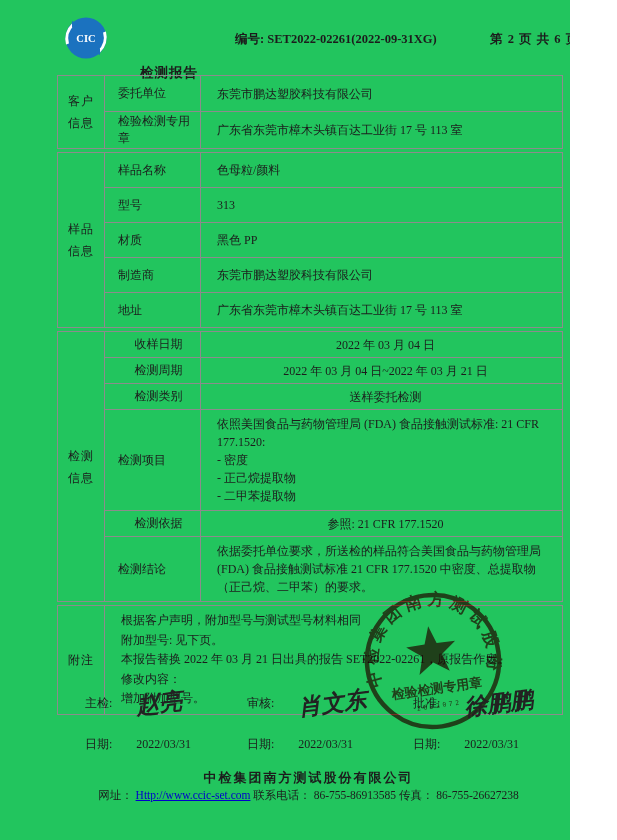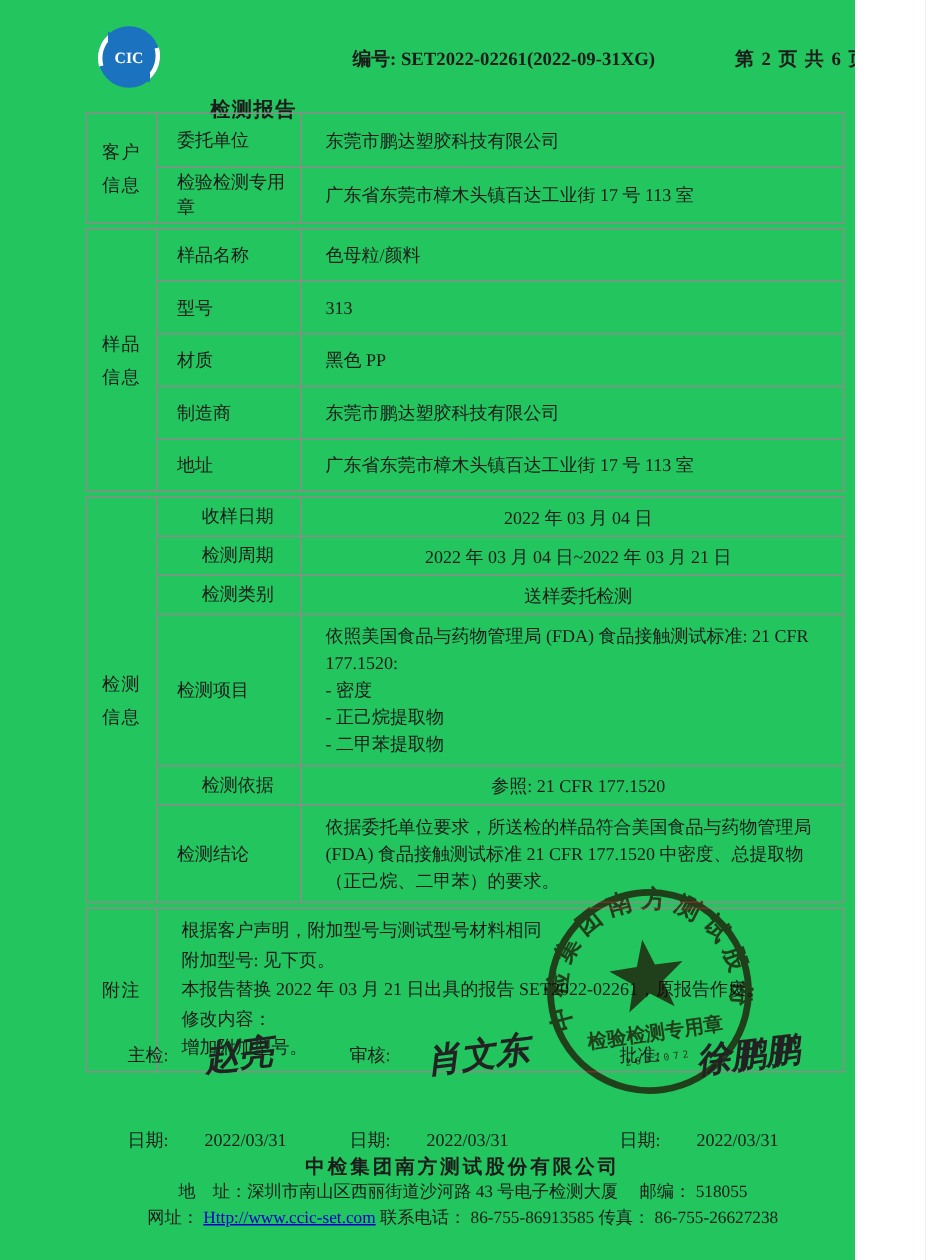--- a/index.html
+++ b/index.html
@@ -22,25 +22,25 @@
   td.grp{text-align:center;line-height:22px;letter-spacing:1px;}
   td.lbl{padding-left:13px;}
   td.val{padding-left:16px;padding-right:8px;line-height:18px;}
   tr.h33 td{height:33px;} tr.h32 td{height:32px;} tr.h23 td{height:23px;text-align:center;}
   td.ml{padding-top:5px;padding-bottom:5px;}
   .note-line{line-height:19.5px;}
 
   
   .sig-area{position:absolute;top:686px;left:0;width:617px;height:82px;z-index:6;font-size:12px;padding-left:20px;}
   .sig-col{position:absolute;top:0;}
-  .sig-col.s1{left:85px;} .sig-col.s2{left:233px;} .sig-col.s3{left:413px;}
+  .sig-col.s1{left:85px;} .sig-col.s2{left:247px;} .sig-col.s3{left:413px;}
   .sig-row{display:flex;align-items:center;height:34px;gap:24px;}
   .sig-name{font-family:"DejaVu Serif",serif;font-style:italic;font-weight:bold;
             font-size:23px;transform:rotate(-7deg);display:inline-block;color:#222;}
-  .date-row{display:flex;align-items:center;gap:24px;margin-top:32px;}
+  .date-row{display:flex;align-items:center;gap:24px;margin-top:16px;}
 
   
   .stamp{position:absolute;left:358px;top:586px;width:150px;height:150px;z-index:5;
          opacity:.88;mix-blend-mode:multiply;transform:rotate(-8deg);}
 
   
   .ftr{position:absolute;top:769px;left:0;width:617px;text-align:center;z-index:2;}
   .ftr-company{font-size:13px;font-weight:bold;letter-spacing:2px;line-height:18px;}
   .ftr-line{font-size:11.5px;line-height:17px;}
   .link{color:#0000cc;text-decoration:underline;cursor:pointer;}
@@ -228,19 +228,18 @@
       </div>
       <div class="date-row">
         <span>日期:</span>
         <span>2022/03/31</span>
       </div>
     </div>
   </div>
 
   <div class="ftr">
     <div class="ftr-company">中检集团南方测试股份有限公司</div>
-    <div class="ftr-line">地　址：深圳市南山区西丽街道沙河路 43 号电子检测大厦　 邮编： 518055</div>
     <div class="ftr-line">
       <span>网址： </span><span class="link">Http://www.ccic-set.com</span><span> 联系电话： 86-755-86913585  传真： 86-755-26627238</span>
     </div>
   </div>
 
 </div>
 
 </body></html>

